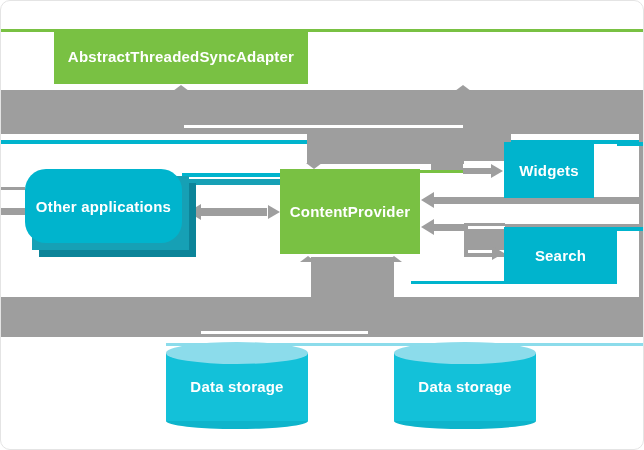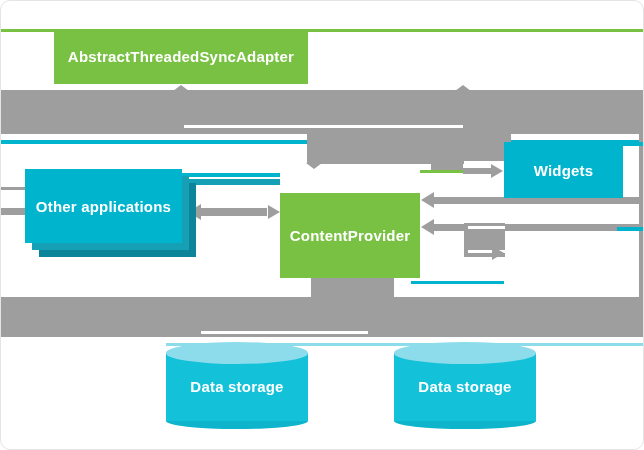--- a/index.html
+++ b/index.html
@@ -80,37 +80,40 @@
   <div class="abs tri tri-left" style="left:187px;top:203px;"></div>
   <div class="abs tri tri-right" style="left:267px;top:204px;"></div>
   <div class="abs gray" style="left:0;top:186px;width:24px;height:3px;"></div>
   <div class="abs gray" style="left:0;top:207px;width:24px;height:7px;"></div>
 
   <div class="abs cyan" style="left:181px;top:172px;width:98px;height:4px;"></div>
   <div class="abs teal2" style="left:188px;top:178px;width:91px;height:6px;"></div>
 
   <div class="abs teal3" style="left:38px;top:182px;width:157px;height:74px;"></div>
   <div class="abs teal2" style="left:31px;top:175px;width:157px;height:74px;"></div>
-  <div class="abs cyan label" style="left:24px;top:168px;width:157px;height:74px;">
+  <div class="abs cyan label" style="left:24px;top:168px;width:157px;height:74px;border-radius:21px;">
     <span>Other applications</span>
   </div>
 
   <div class="abs cyan" style="left:616px;top:141px;width:28px;height:4px;"></div>
   <div class="abs cyan" style="left:616px;top:226px;width:28px;height:4px;"></div>
   <div class="abs cyan" style="left:410px;top:280px;width:93px;height:3px;"></div>
 
   <div class="abs green label" style="left:53px;top:28px;width:254px;height:55px;justify-content:center;">
     <span>AbstractThreadedSyncAdapter</span>
   </div>
-  <div class="abs green label" style="left:279px;top:168px;width:140px;height:85px;margin-top:24px;">
+  <div class="abs green label" style="left:279px;top:168px;width:140px;height:85px;">
     <span>ContentProvider</span>
   </div>
 
-  <div class="abs cyan label" style="left:503px;top:141px;width:119px;height:56px;">
+  <div class="abs cyan label" style="left:503px;top:141px;width:90px;height:56px;">
     <span>Widgets</span>
+  </div>
+  <div class="abs cyan label" style="left:503px;top:226px;width:113px;height:57px;">
+    <span>Search</span>
   </div>
 
   <div class="abs" style="left:165px;top:341px;width:142px;height:88px;">
     <div class="abs cylbottom ellipse" style="left:0;top:71px;width:142px;height:16px;"></div>
     <div class="abs cylbody" style="left:0;top:11px;width:142px;height:68px;"></div>
     <div class="abs cyltop ellipse" style="left:0;top:0;width:142px;height:22px;"></div>
     <div class="abs label" style="left:0;top:31px;width:142px;height:26px;">
       <span>Data storage</span>
     </div>
   </div>

